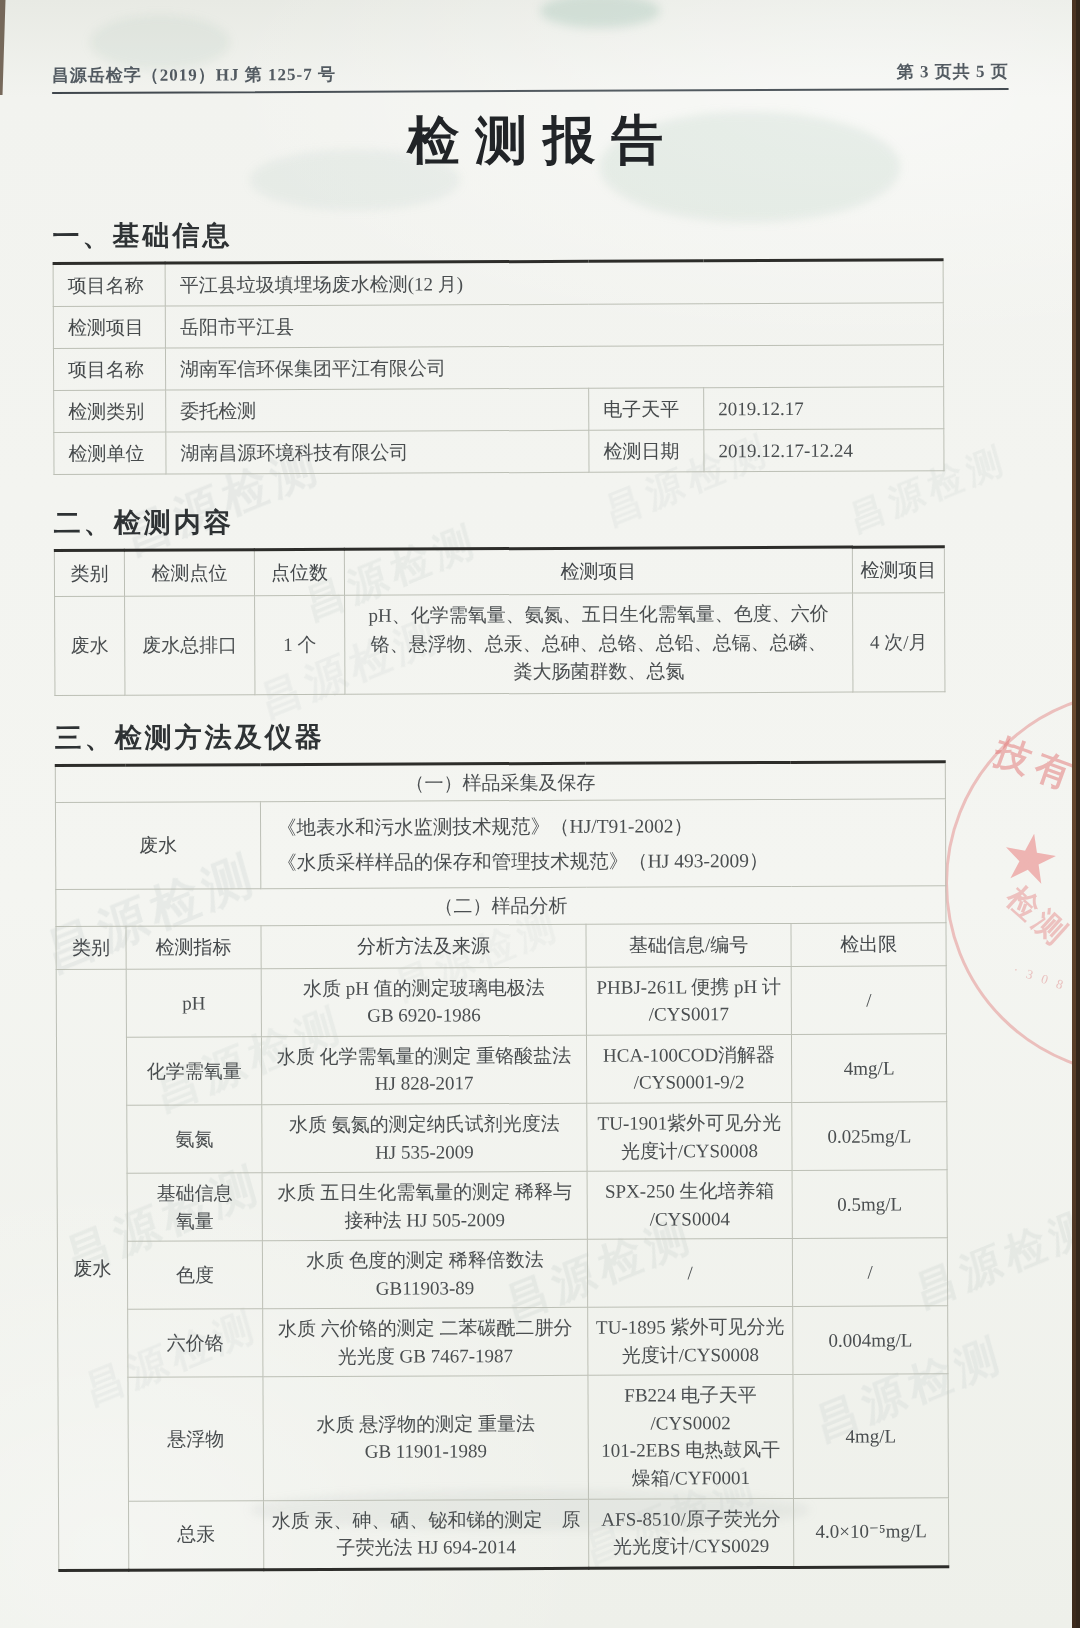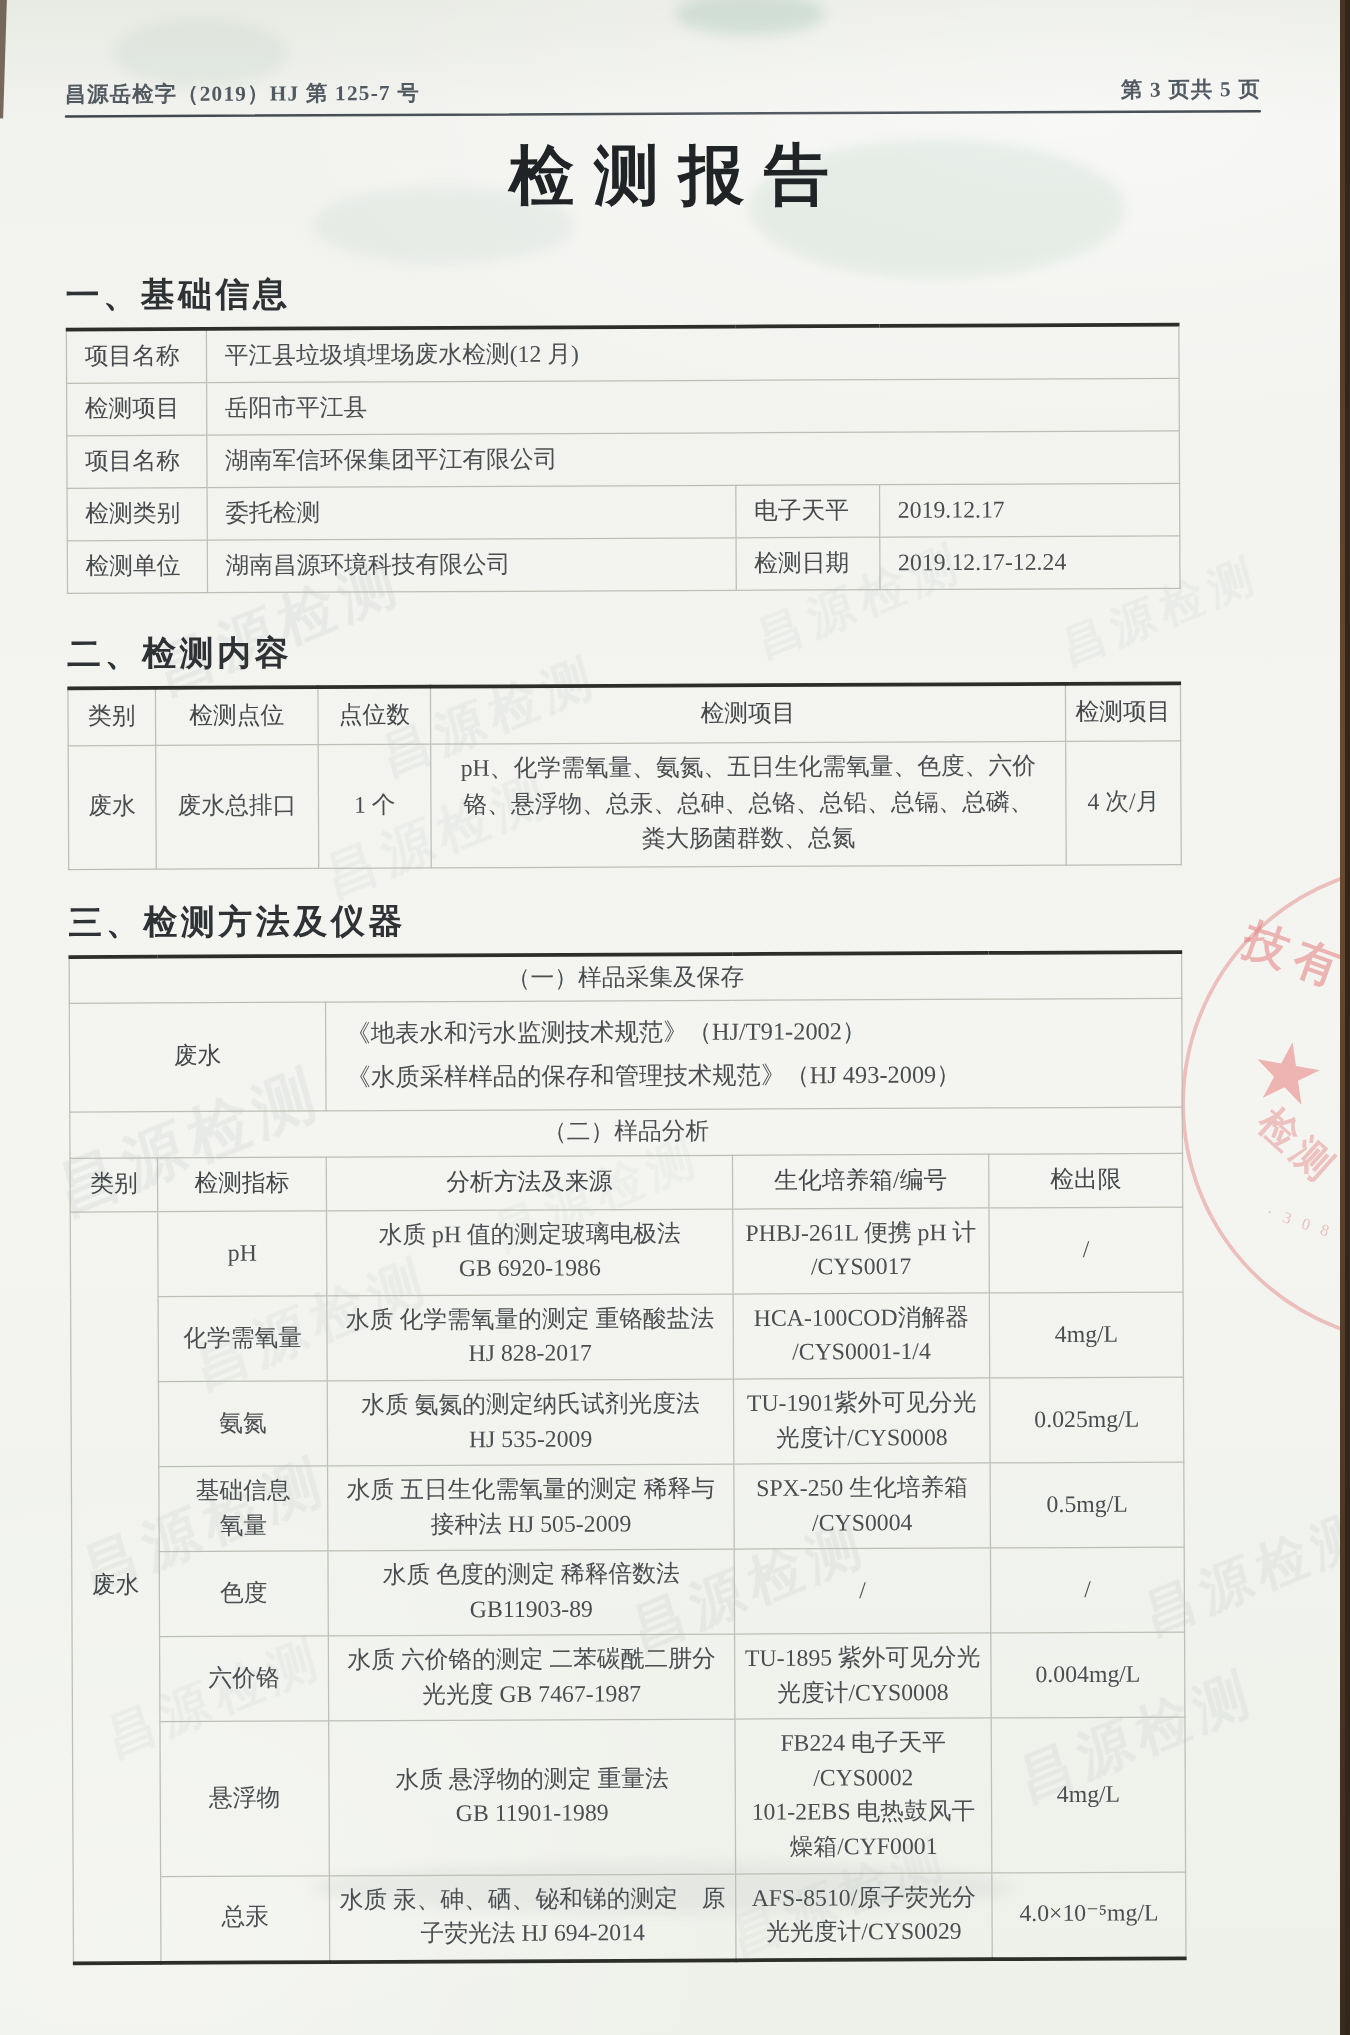--- a/index.html
+++ b/index.html
@@ -194,38 +194,38 @@
         <td colspan="3" class="coll-std">《地表水和污水监测技术规范》（HJ/T91-2002）
 《水质采样样品的保存和管理技术规范》（HJ 493-2009）</td>
       </tr>
       <tr class="band">
         <td colspan="5">（二）样品分析</td>
       </tr>
       <tr class="head">
         <th>类别</th>
         <th>检测指标</th>
         <th>分析方法及来源</th>
-        <th>生化培养箱/编号</th>
+        <th>基础信息/编号</th>
         <th>检出限</th>
       </tr>
       <tr>
         <td rowspan="8" class="cat">废水</td>
         <td class="rowcell">pH</td>
         <td class="rowcell">水质  pH 值的测定玻璃电极法
 GB 6920-1986</td>
         <td class="rowcell">PHBJ-261L 便携 pH 计
 /CYS0017</td>
         <td class="rowcell">/</td>
       </tr>
       <tr>
         <td class="rowcell">化学需氧量</td>
         <td class="rowcell">水质  化学需氧量的测定  重铬酸盐法
 HJ 828-2017</td>
         <td class="rowcell">HCA-100COD消解器
-/CYS0001-1/4</td>
+/CYS0001-9/2</td>
         <td class="rowcell">4mg/L</td>
       </tr>
       <tr>
         <td class="rowcell">氨氮</td>
         <td class="rowcell">水质  氨氮的测定纳氏试剂光度法
 HJ 535-2009</td>
         <td class="rowcell">TU-1901紫外可见分光
 光度计/CYS0008</td>
         <td class="rowcell">0.025mg/L</td>
       </tr>

